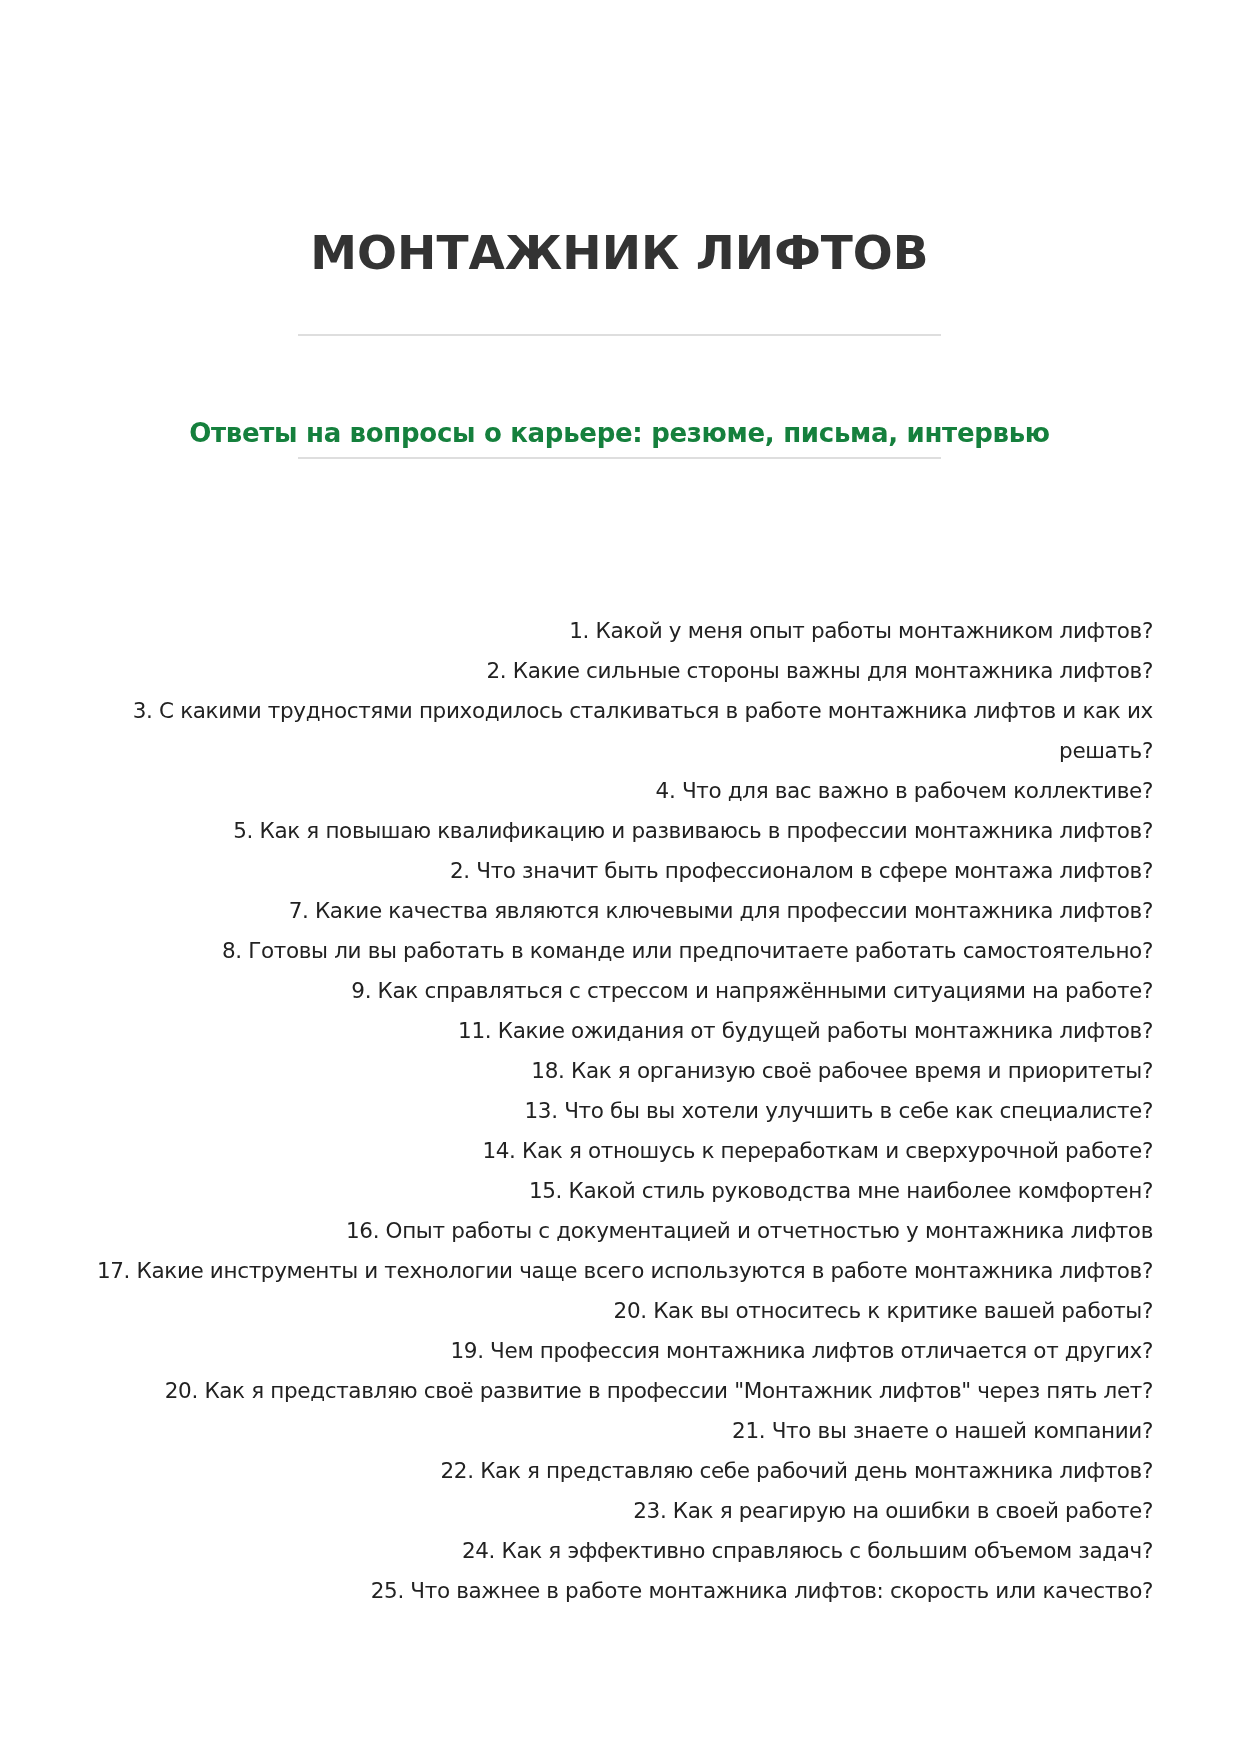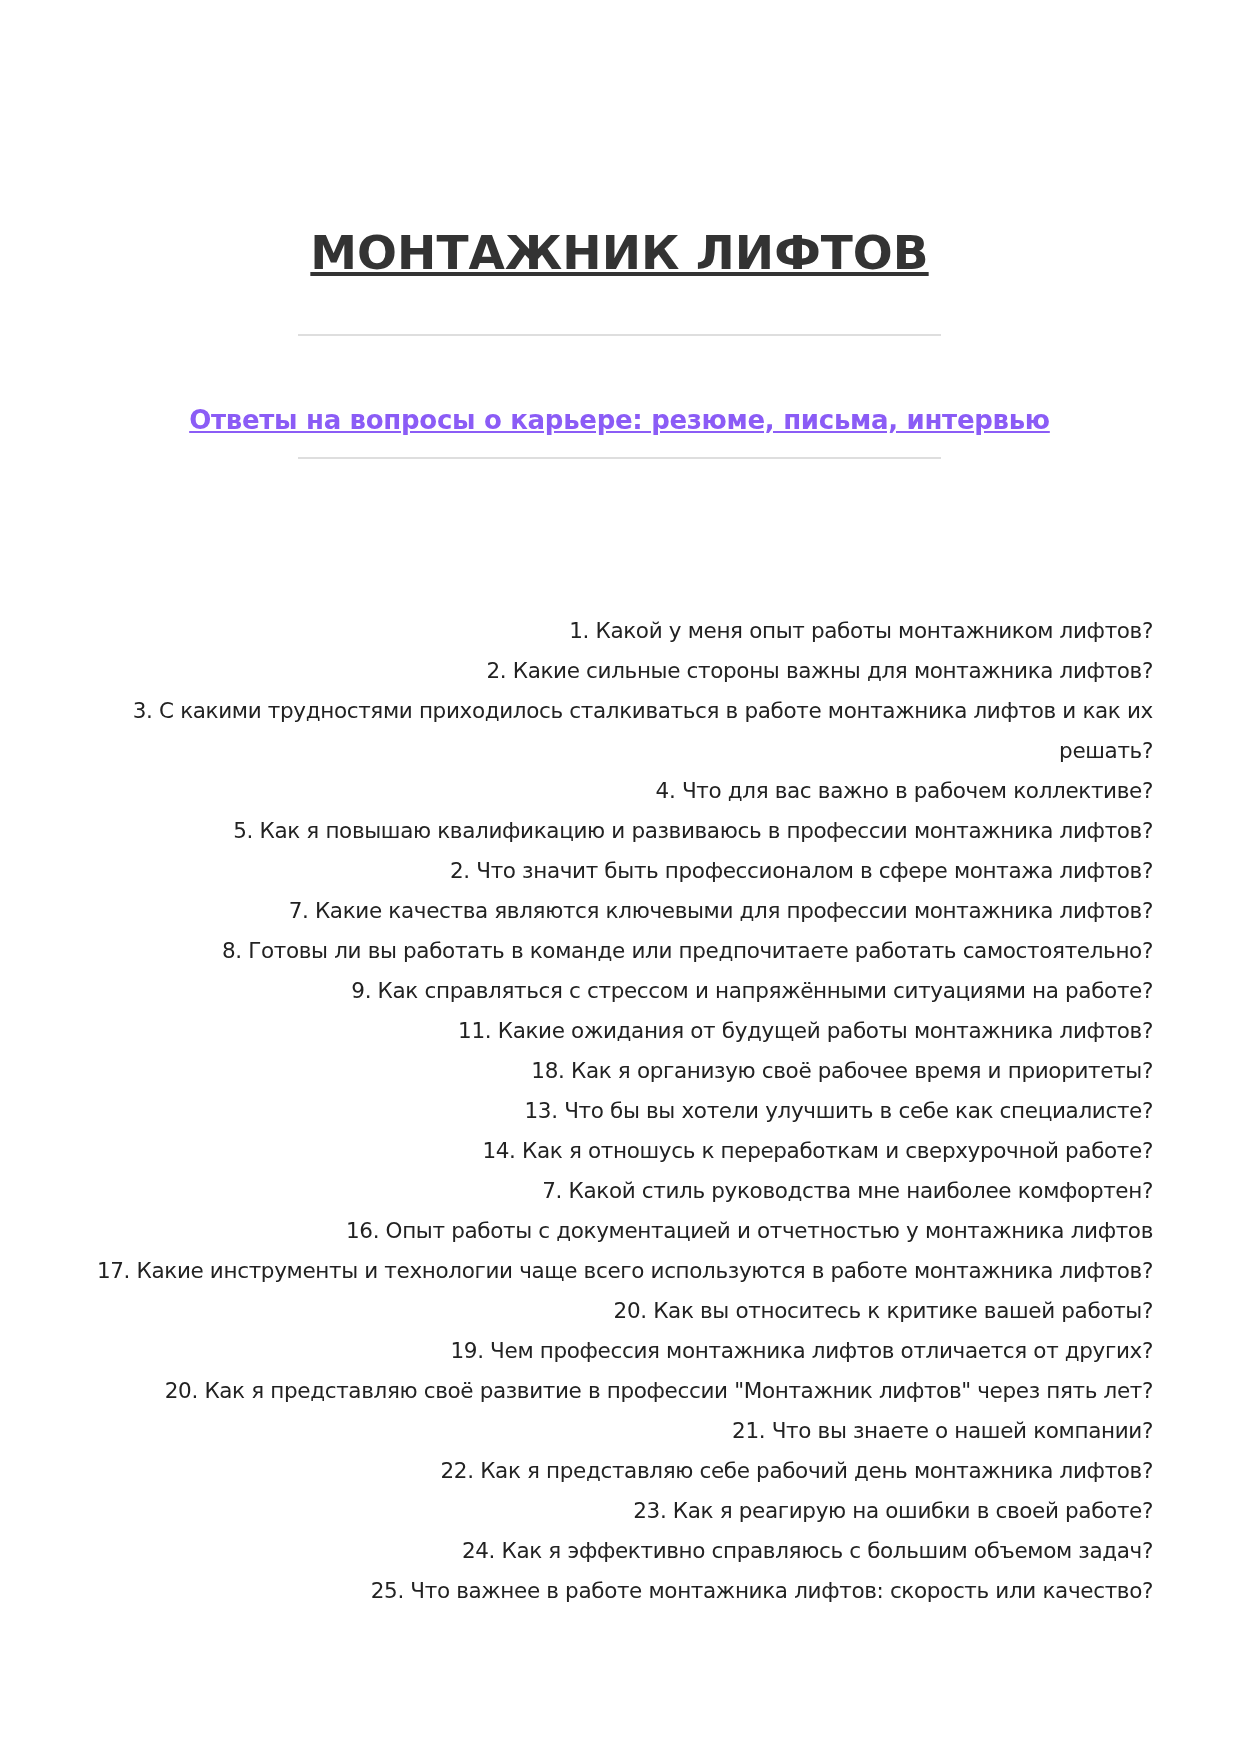--- a/index.html
+++ b/index.html
@@ -20,44 +20,42 @@
       left: 0;
       right: 0;
       top: 192px;
       text-align: center;
       font-family: "DejaVu Sans", "Liberation Sans", sans-serif;
       font-weight: bold;
       font-size: 47px;
       letter-spacing: 0px;
       color: #333333;
       line-height: 60px;
-      text-decoration: underline;
     }
     .divider {
       position: absolute;
       left: 298px;
       width: 643px;
       height: 0;
       border-top: 2px solid #dedede;
     }
     .divider.top { top: 334px; }
     .divider.bottom { top: 457px; }
     .subtitle {
       position: absolute;
       left: 0;
       right: 0;
-      top: 378px;
+      top: 391px;
       text-align: center;
       font-family: "DejaVu Sans", "Liberation Sans", sans-serif;
       font-weight: bold;
       font-size: 26px;
-      color: #8b5cf6;
+      color: #15803d;
       line-height: 40px;
       letter-spacing: -0.3px;
-      text-decoration: underline;
     }
     .questions {
       position: absolute;
       left: 83px;
       top: 611px;
       width: 1070px;
       margin: 0;
       padding: 0;
       list-style: none;
       font-family: "DejaVu Sans", "Liberation Sans", sans-serif;
@@ -90,21 +88,21 @@
   <li>4. Что для вас важно в рабочем коллективе?</li>
   <li>5. Как я повышаю квалификацию и развиваюсь в профессии монтажника лифтов?</li>
   <li>2. Что значит быть профессионалом в сфере монтажа лифтов?</li>
   <li>7. Какие качества являются ключевыми для профессии монтажника лифтов?</li>
   <li>8. Готовы ли вы работать в команде или предпочитаете работать самостоятельно?</li>
   <li>9. Как справляться с стрессом и напряжёнными ситуациями на работе?</li>
   <li>11. Какие ожидания от будущей работы монтажника лифтов?</li>
   <li>18. Как я организую своё рабочее время и приоритеты?</li>
   <li>13. Что бы вы хотели улучшить в себе как специалисте?</li>
   <li>14. Как я отношусь к переработкам и сверхурочной работе?</li>
-  <li>7. Какой стиль руководства мне наиболее комфортен?</li>
+  <li>15. Какой стиль руководства мне наиболее комфортен?</li>
   <li>16. Опыт работы с документацией и отчетностью у монтажника лифтов</li>
   <li>17. Какие инструменты и технологии чаще всего используются в работе монтажника лифтов?</li>
   <li>20. Как вы относитесь к критике вашей работы?</li>
   <li>19. Чем профессия монтажника лифтов отличается от других?</li>
   <li>20. Как я представляю своё развитие в профессии "Монтажник лифтов" через пять лет?</li>
   <li>21. Что вы знаете о нашей компании?</li>
   <li>22. Как я представляю себе рабочий день монтажника лифтов?</li>
   <li>23. Как я реагирую на ошибки в своей работе?</li>
   <li>24. Как я эффективно справляюсь с большим объемом задач?</li>
   <li>25. Что важнее в работе монтажника лифтов: скорость или качество?</li>

